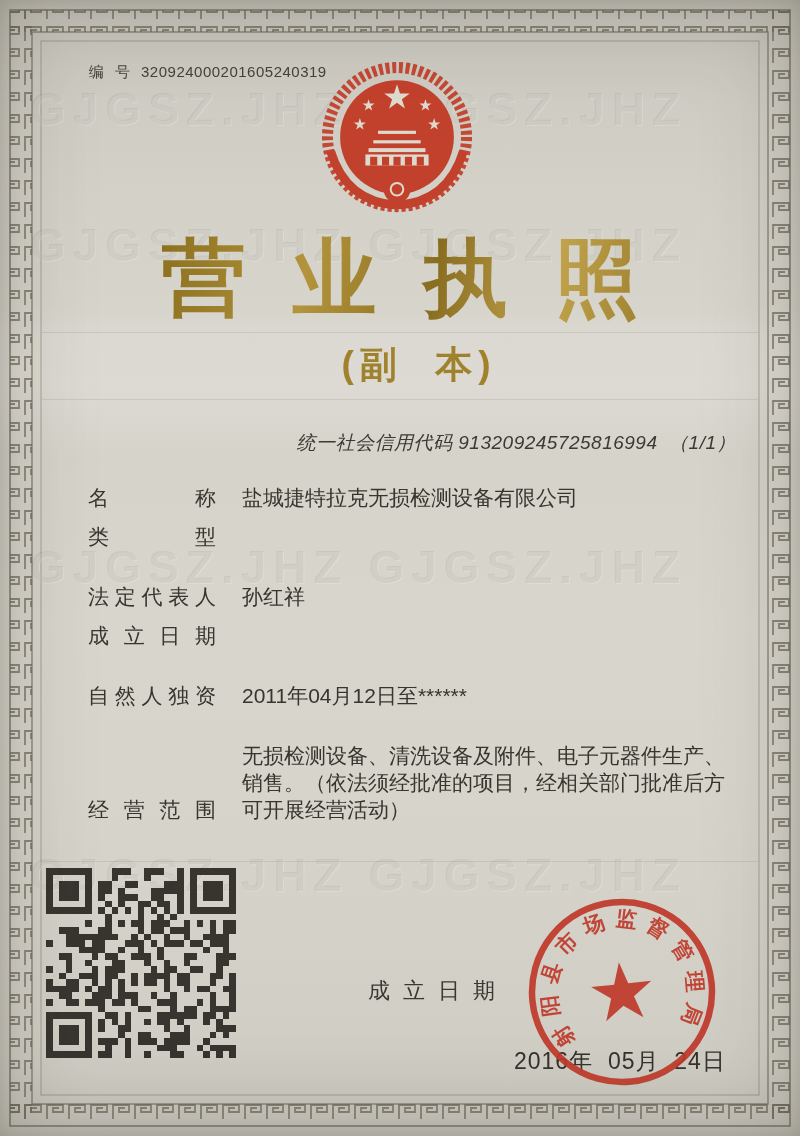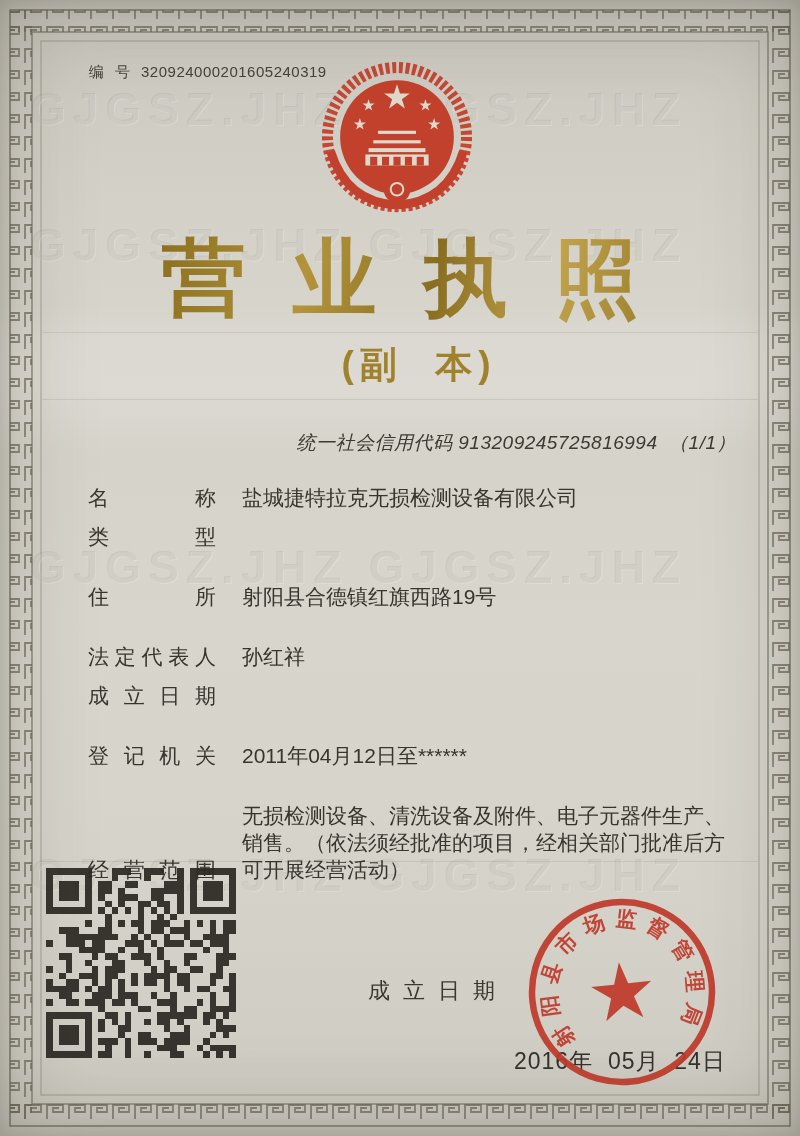--- a/index.html
+++ b/index.html
@@ -185,37 +185,33 @@
   <div class="fields">
     <div class="field-row">
       <span class="field-label">名称</span>
       <span class="field-value">盐城捷特拉克无损检测设备有限公司</span>
     </div>
 
     <div class="field-row">
       <span class="field-label">类型</span>
     </div>
 
-    <div class="field-row">
-      <span class="field-label">住所</span>
-      <span class="field-value">射阳县合德镇红旗西路19号</span>
-    </div>
 
     <div class="field-row">
       <span class="field-label">法定代表人</span>
       <span class="field-value">孙红祥</span>
     </div>
 
 
     <div class="field-row">
       <span class="field-label">成立日期</span>
     </div>
 
     <div class="field-row">
-      <span class="field-label">登记机关</span>
+      <span class="field-label">自然人独资</span>
       <span class="field-value">2011年04月12日至******</span>
     </div>
 
     <div class="field-row">
       <span class="field-label">经营范围</span>
       <span class="field-value">无损检测设备、清洗设备及附件、电子元器件生产、销售。（依法须经批准的项目，经相关部门批准后方可开展经营活动）</span>
     </div>
   </div>
 
   <svg id="qr" class="qr-code" width="190" height="190" shape-rendering="crispEdges" viewBox="0 0 29 29">

